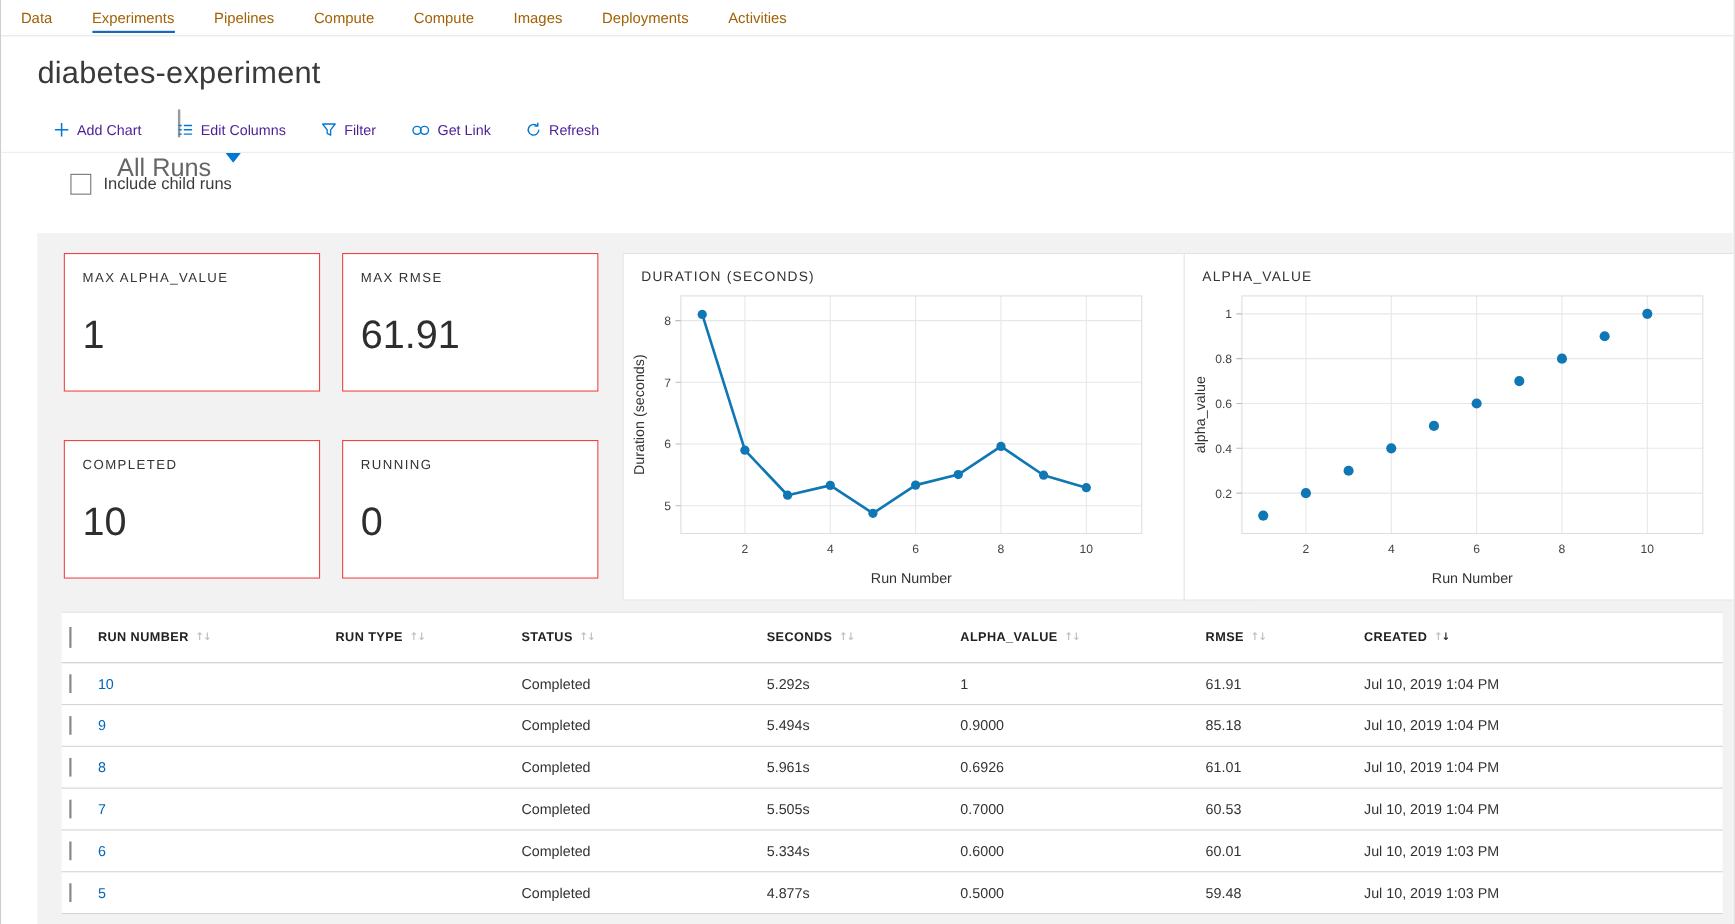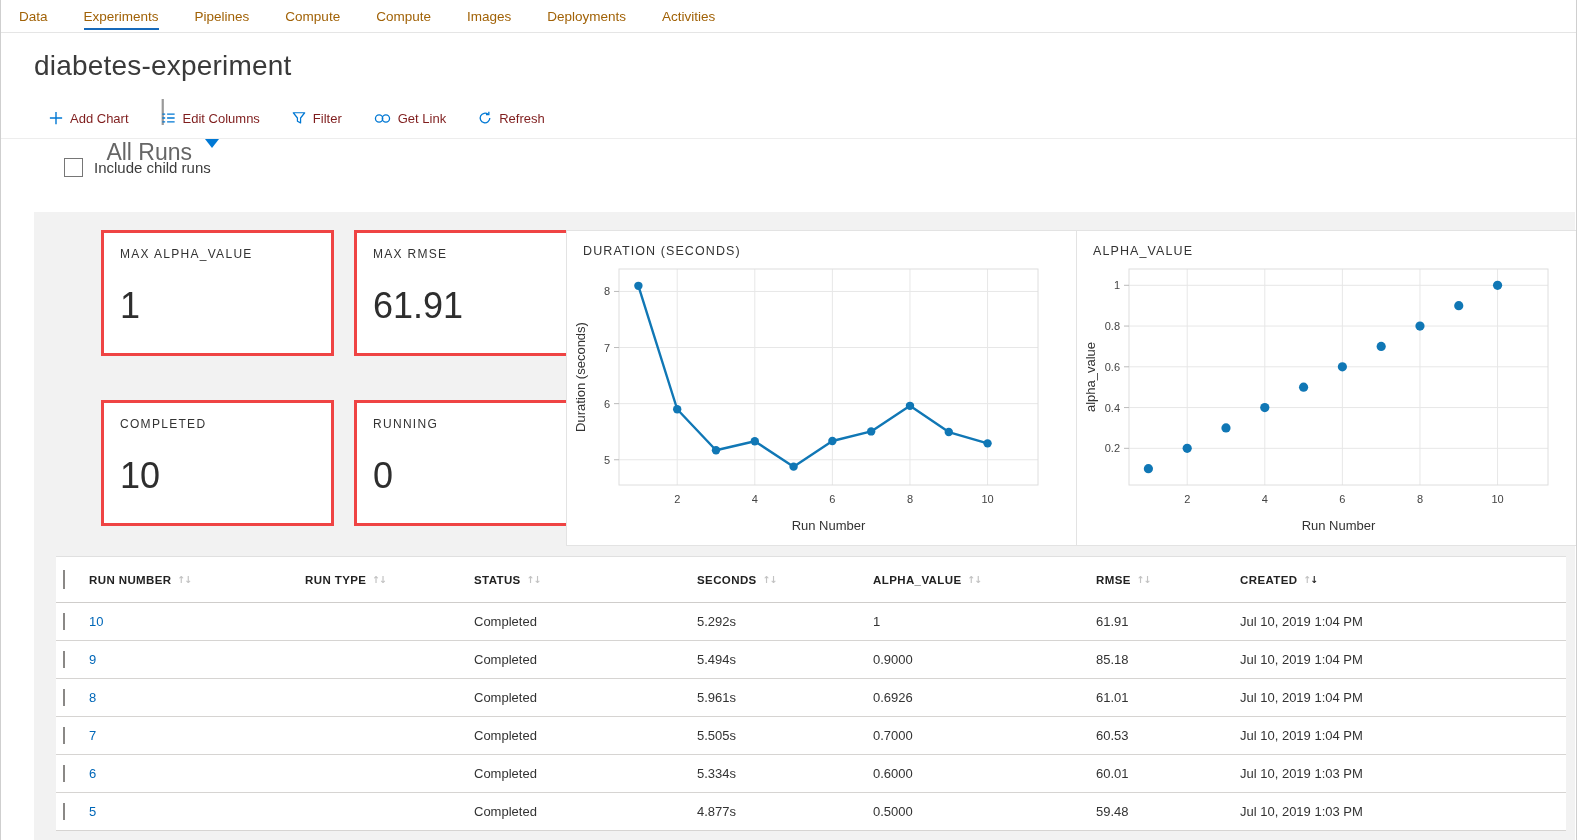--- a/index.html
+++ b/index.html
@@ -22,34 +22,34 @@
   .page-title { position:absolute; left:33px; top:50px; display:flex;
     align-items:center; gap:13px;flex-direction:column; }
   .exp-name { font-size:28px; font-weight:300; color:#3a3a3a; letter-spacing:0.2px; }
   .title-sep { font-size:27px; font-weight:200; color:#9a9a9a; }
   .view-select { display:flex; gap:13px; cursor:pointer; }
   .view-label { font-size:23px; font-weight:300; color:#666; }
   
   .toolbar { position:absolute; left:48px; top:104px; height:28px;
     display:flex; align-items:center; gap:32px; }
   .tool-btn { display:flex; align-items:center; gap:7px; font-size:13px;
-    color:#7f1d1d; cursor:pointer; }
+    color:#4c1d95; cursor:pointer; }
   .tool-btn .ticon { display:flex; align-items:center; }
   .hdivider { position:absolute; top:138px; left:0; right:0; height:1px; background:#ededed; }
   
   .options { position:absolute; left:63px; top:158px; display:flex;
     align-items:center; gap:11px; }
   .checkbox-lg { width:19px; height:19px; border:1px solid #767676;
     background:#fff; cursor:pointer; }
   .options-label { font-size:15px; color:#3c3c3c; }
   
   .panel { position:absolute; left:33px; top:212px; right:1px; bottom:0;
     background:#f2f2f2; }
   .card { position:absolute; width:233px; height:126px; background:#fff;
-    border:3px solid #ef4444;margin-left:43px; }
+    border:1px solid #ef4444; }
   .card-label { margin:14px 0 0 16px; font-size:12px; letter-spacing:1.3px; color:#333; }
   .card-value { margin:24px 0 0 16px; font-size:36px; font-weight:300; color:#2e2e2e; }
   .chart-panel { position:absolute; width:572px; height:316px; background:#fff;
     border:1px solid #e3e3e3; }
   .chart-title { position:absolute; left:16px; top:13px; font-size:12.5px;
     letter-spacing:1.1px; color:#333; }
   .chart-panel svg { position:absolute; left:6px; top:30px; }
   
   .runs-table { position:absolute; left:55px; top:556px; width:1510px;
     background:#fff; border-top:1px solid #e0e0e0; }

